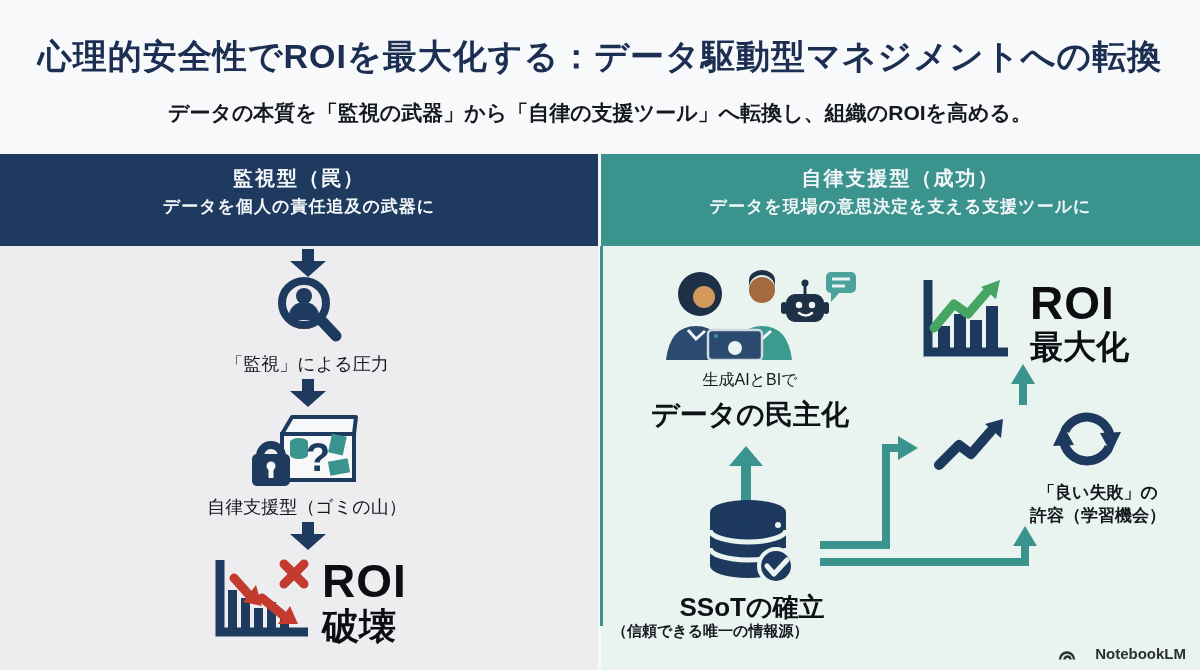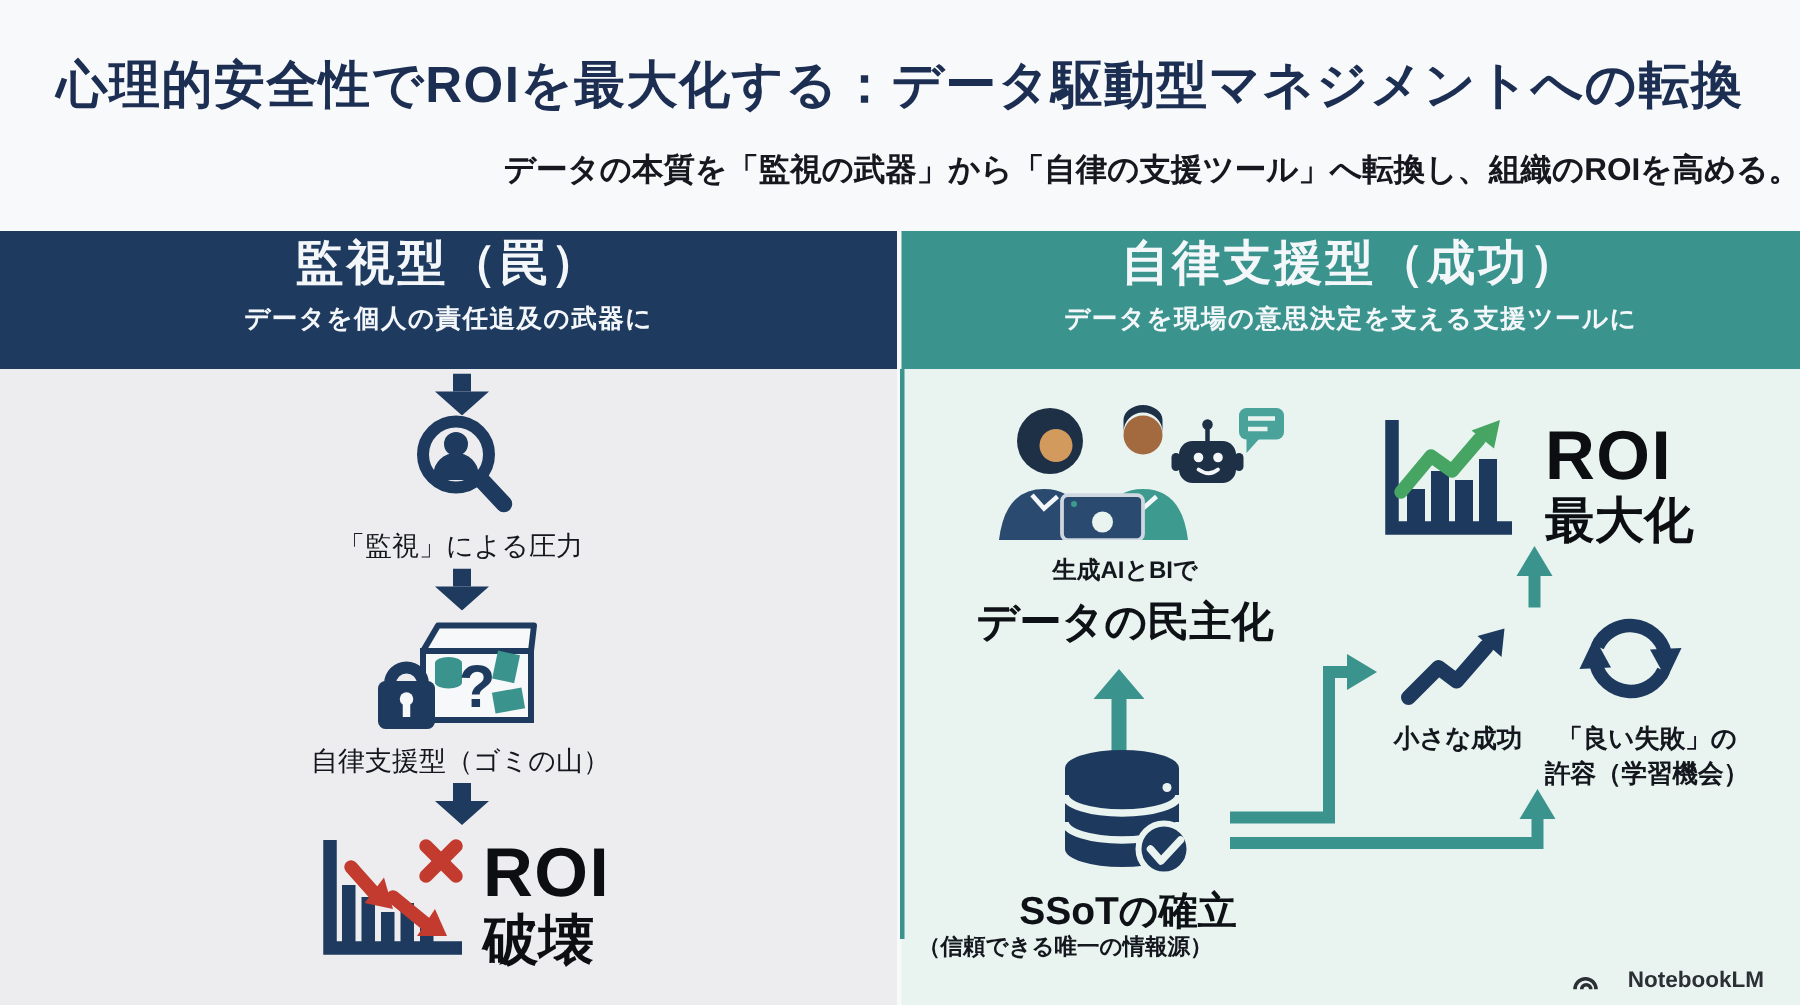--- a/index.html
+++ b/index.html
@@ -10,51 +10,51 @@
     background:#f8f9fb; margin:0 auto;
   }
   .abs { position:absolute; }
 
   
   .main-title {
     left:0; top:34px; width:1200px; text-align:center;
     font-size:34px; font-weight:900; color:#1c2e52; letter-spacing:1px;
   }
   .main-subtitle {
-    left:0; top:99px; width:1200px; text-align:right;
+    left:0; top:99px; width:1200px; text-align:center;
     font-size:21px; font-weight:600; color:#15181e;
   }
 
   
   .panel-left  { left:0;   top:154px; width:598px; height:516px; background:#ededf0; }
   .panel-right { left:601px; top:154px; width:599px; height:516px; background:#e9f4f0; }
   .divider     { left:600px; top:246px; width:3px; height:380px; background:#3a948d; }
 
   .hdr { height:92px; text-align:center; color:#f4f7fa; }
   .hdr-left  { left:0;   top:154px; width:598px; background:#1e3a5e; }
   .hdr-right { left:601px; top:154px; width:599px; background:#3a948d; }
-  .hdr-title { font-size:32px; font-weight:800; letter-spacing:2px; }
+  .hdr-title { padding-top:11px; font-size:20px; font-weight:800; letter-spacing:2px; }
   .hdr-sub   { margin-top:3px; font-size:17px; font-weight:600; letter-spacing:1px; }
 
   
   .flow-label { text-align:center; font-weight:400; color:#14171d; font-size:18px; }
 
   .outcome-text { line-height:1.0; color:#0c0e12; font-weight:900; }
   .outcome-text .big { display:block; font-size:46px; letter-spacing:1px; }
   .outcome-text .jp  { display:block; font-size:37px; margin-top:4px; }
 
   .demo-label { text-align:center; font-weight:900; color:#0e1116; font-size:28px; }
-  .ai-label   { text-align:center; font-weight:700; color:#14171d; font-size:16px; }
+  .ai-label   { text-align:center; font-weight:400; color:#14171d; font-size:16px; }
   .ssot-label { text-align:center; font-weight:900; color:#0e1116; font-size:26px; }
   .ssot-sub   { font-weight:700; color:#14171d; font-size:15px; }
   .gf-label   { text-align:center; font-weight:800; color:#14171d; font-size:17px; }
 
   
   .brand {
-    right:24px; top:645px; display:flex; align-items:center; gap:19px;
+    right:14px; top:645px; display:flex; align-items:center; gap:19px;
     font-size:15px; font-weight:700; color:#2c2f34;
   }
   svg { display:block; }
 </style>
 </head>
 <body>
 
 <div id="canvas">
 
   <div class="abs main-title">心理的安全性でROIを最大化する：データ駆動型マネジメントへの転換</div>
@@ -221,21 +221,20 @@
 
   <div class="abs ssot-label" style="left:652px; top:590px; width:200px;">SSoTの確立</div>
   <div class="abs ssot-sub" style="left:612px; top:622px; width:280px;">（信頼できる唯一の情報源）</div>
 
   <div class="abs" style="left:933px; top:407px;">
     <svg width="78" height="68" viewBox="0 0 78 68">
       <path d="M6,58 L26,38 L38,47 L58,24" fill="none" stroke="#1d3a5e" stroke-width="10" stroke-linecap="round" stroke-linejoin="round"></path>
       <polygon points="70,12 68,31 52,17" fill="#1d3a5e"></polygon>
     </svg>
   </div>
-  <div class="abs gf-label" style="left:902px; top:481px; width:140px;">小さな成功</div>
 
   <div class="abs" style="left:1052px; top:402px;">
     <svg width="70" height="74" viewBox="0 0 70 74">
       <path d="M13,29 A24,24 0 0 1 58,33" fill="none" stroke="#1d3a5e" stroke-width="9"></path>
       <polygon points="59,51 48,31 69,30" fill="#1d3a5e"></polygon>
       <path d="M57,45 A24,24 0 0 1 12,41" fill="none" stroke="#1d3a5e" stroke-width="9"></path>
       <polygon points="11,23 22,43 1,44" fill="#1d3a5e"></polygon>
     </svg>
   </div>
   <div class="abs gf-label" style="left:1018px; top:481px; width:160px;">「良い失敗」の</div>

